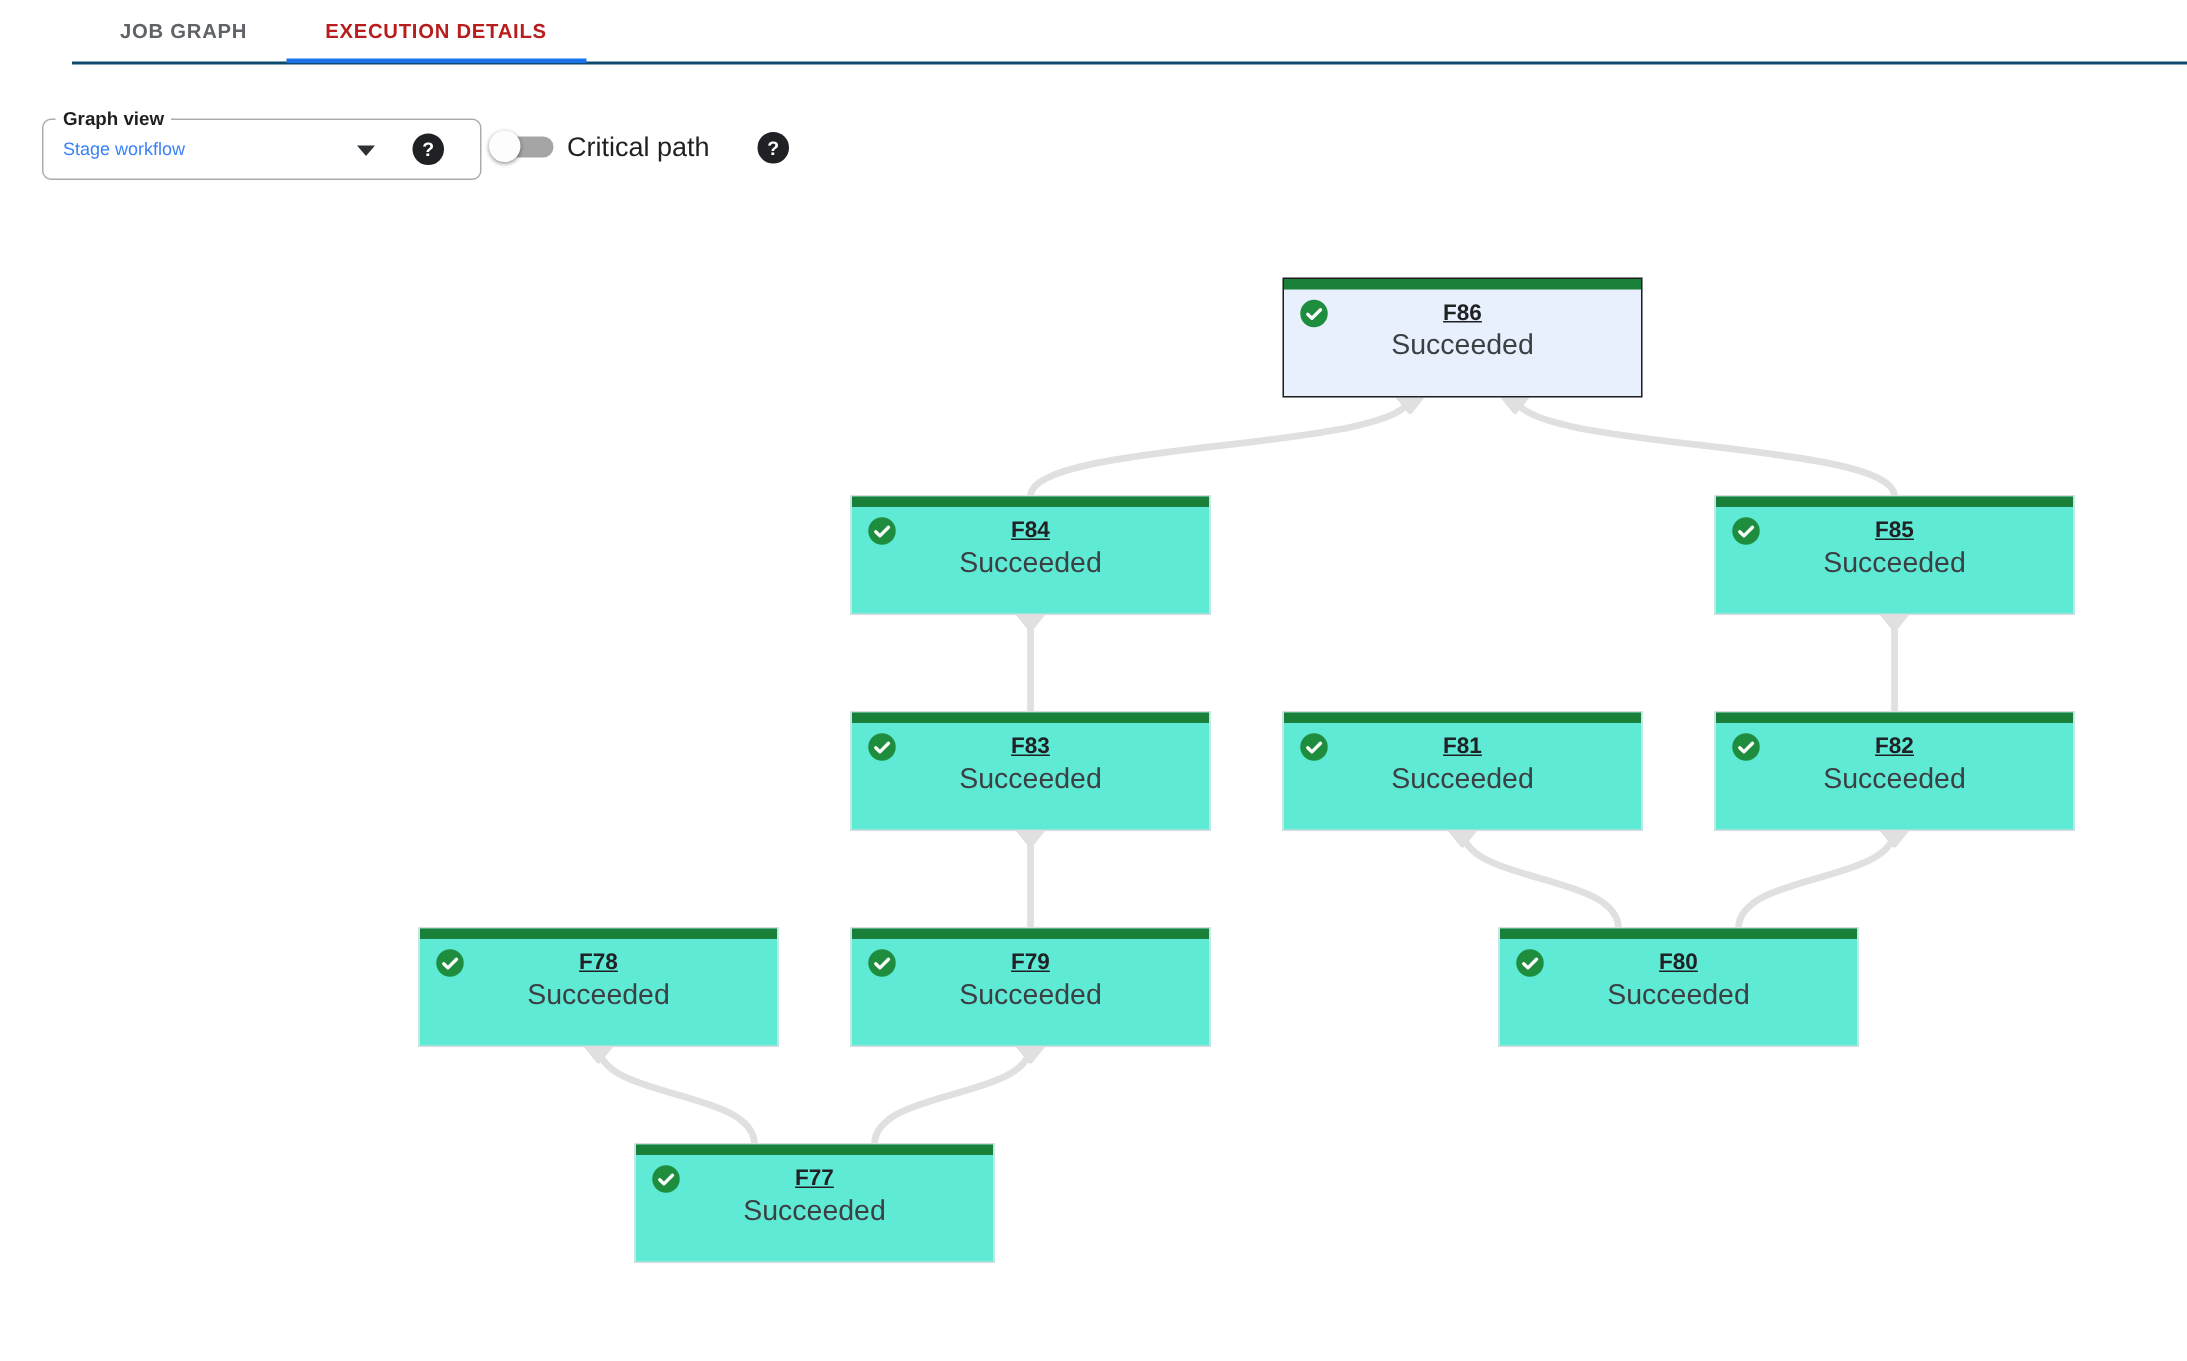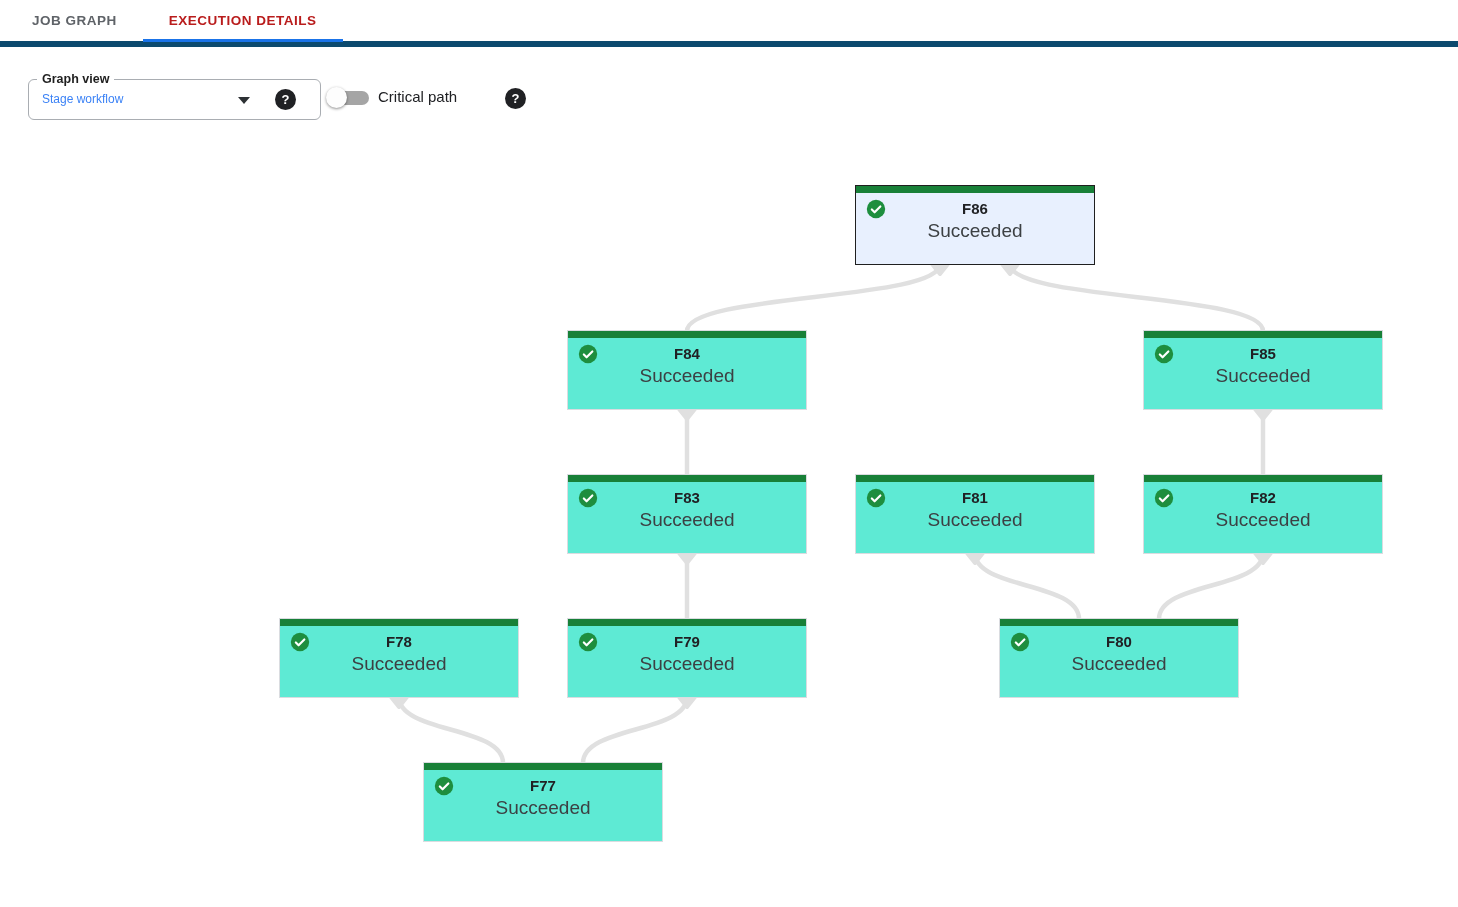--- a/index.html
+++ b/index.html
@@ -1,21 +1,21 @@
 <!DOCTYPE html>
 <html><head>
 <meta charset="utf-8">
 <style>
   html,body{margin:0;padding:0;background:#fff;}
   body{width:1458px;height:907px;position:relative;overflow:hidden;
        font-family:"Liberation Sans",sans-serif;color:#202124;}
 
   
-  .tabbar{display:flex;align-items:stretch;height:41px;border-bottom:6px solid #0c4a6e;
-          padding-left:6px;background:#fff;}
+  .tabbar{display:flex;align-items:stretch;height:41px;border-bottom:2px solid #0c4a6e;
+          padding-left:6px;background:#fff;margin-left:48px;}
   .tab{display:flex;align-items:center;padding:0 26px;font-size:13.5px;font-weight:700;
        letter-spacing:.5px;color:#5f6368;cursor:pointer;position:relative;white-space:nowrap;}
   .tab.active{color:#b91c1c;}
   .tab.active::after{content:"";position:absolute;left:0;right:0;bottom:-1px;height:3px;
        background:#1a73e8;}
 
   
   .select-field{position:absolute;left:28px;top:79px;width:293px;height:41px;
        border:1px solid #a9adb2;border-radius:6px;box-sizing:border-box;background:#fff;cursor:pointer;}
   .select-label{position:absolute;left:8px;top:-9px;background:#fff;padding:0 5px;
@@ -26,30 +26,30 @@
   .help-badge{width:21px;height:21px;border-radius:50%;background:#202124;color:#fff;
        font-size:13px;font-weight:700;display:flex;align-items:center;justify-content:center;
        line-height:1;cursor:pointer;}
   .help-in-field{position:absolute;left:246px;top:9px;}
   .help-toggle{position:absolute;left:505px;top:88px;}
 
   .toggle{position:absolute;left:326px;top:86px;width:46px;height:24px;cursor:pointer;}
   .toggle-track{position:absolute;left:9px;top:5px;width:34px;height:14px;border-radius:8px;background:#a5a5a5;}
   .toggle-knob{position:absolute;left:0;top:1px;width:21px;height:21px;border-radius:50%;background:#fdfdfd;
        box-shadow:0 1px 3px rgba(0,0,0,.45);}
-  .toggle-label{position:absolute;left:378px;top:88px;font-size:15px;color:#202124;}
+  .toggle-label{position:absolute;left:378px;top:88px;font-size:18px;color:#202124;}
 
   
   .edges{position:absolute;left:0;top:0;pointer-events:none;}
   .node{position:absolute;width:240px;height:80px;box-sizing:border-box;background:#5eead4;
        border:1px solid #dadce0;text-align:center;cursor:pointer;}
   .node.selected{background:#e8f0fe;border:1.5px solid #1f1f1f;}
   .node-bar{position:absolute;top:0;left:0;right:0;height:7px;background:#188038;}
   .node-check{position:absolute;left:10px;top:13px;width:20px;height:20px;}
-  .node-label{margin-top:14px;font-size:15px;font-weight:700;color:#202124;line-height:18px;}
+  .node-label{margin-top:14px;font-size:15px;font-weight:700;color:#202124;line-height:18px;text-decoration:underline;}
   .node-status{margin-top:4px;font-size:19px;color:#3c4043;line-height:17px;}
 </style>
 </head>
 <body>
 
 <div class="tabbar">
   <div class="tab">JOB GRAPH</div>
   <div class="tab active">EXECUTION DETAILS</div>
 </div>
 

